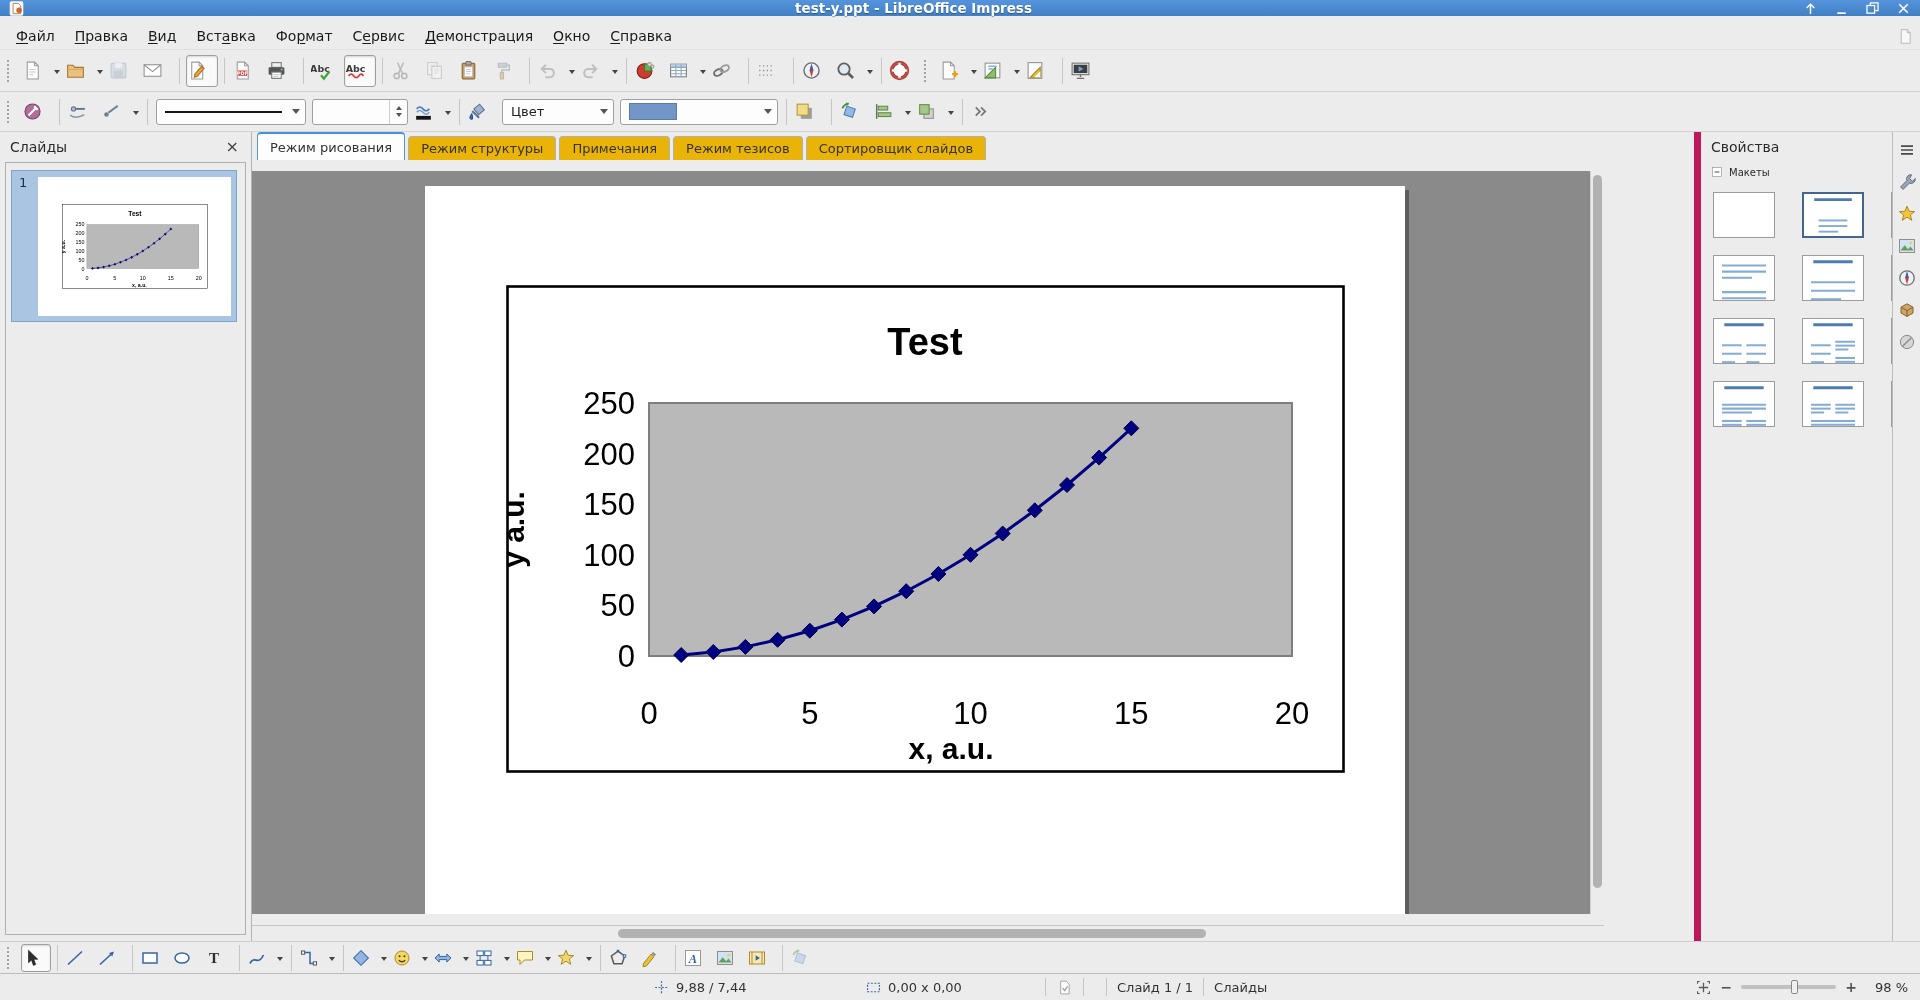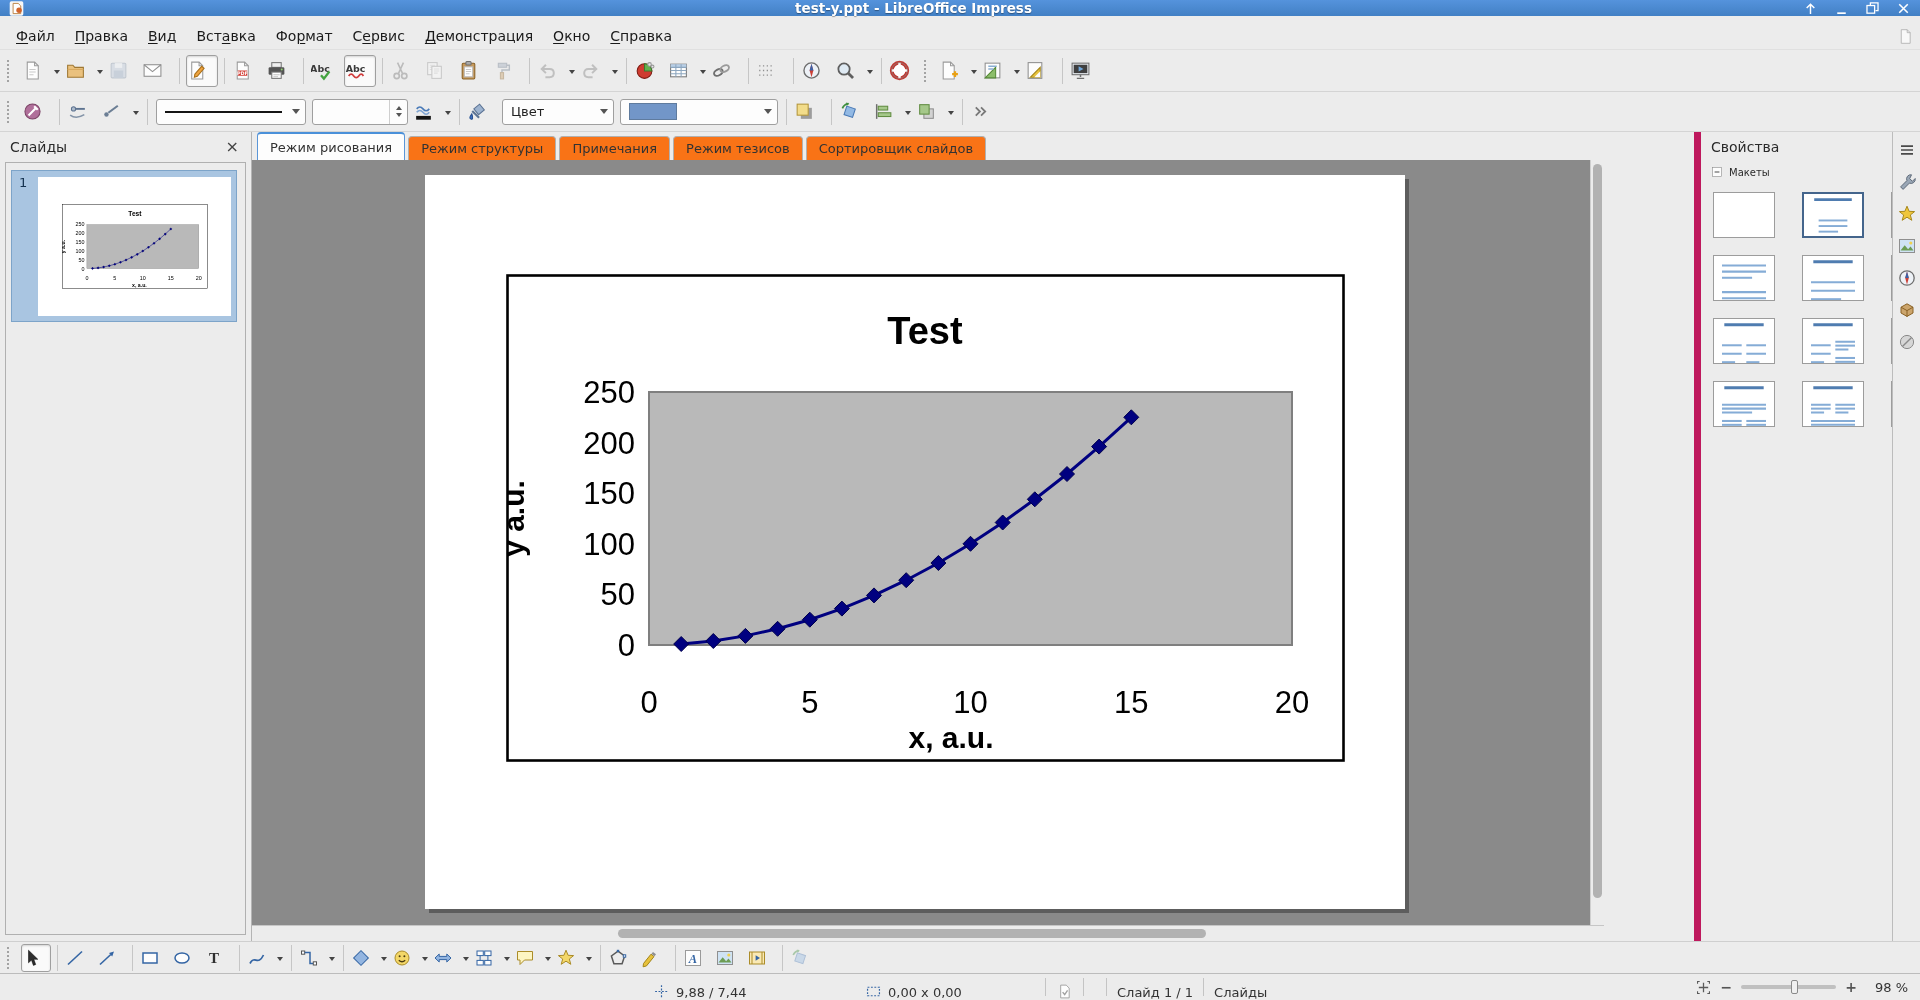--- a/index.html
+++ b/index.html
@@ -56,24 +56,24 @@
         border-right:1px solid #b4b4b4;box-sizing:border-box;display:flex;flex-direction:column;}
   .panel-head{height:30px;display:flex;align-items:center;padding:0 10px;font-size:14px;color:#2a2a2a;flex:0 0 auto;text-align:right;}
   .panel-close{margin-left:auto;font-size:16px;color:#444;line-height:1;padding:0 2px;}
   .slides-list{flex:1;margin:0 5px 6px 5px;border:1px solid #b0b0b0;background:#ececec;padding:7px 5px;}
   .slide-tile{position:relative;width:226px;height:152px;background:#a9c5e1;border:1px solid #7da4c9;box-sizing:border-box;}
   .slide-num{position:absolute;left:7px;top:4px;font-size:13px;color:#16324f;}
   .thumb-page{position:absolute;left:26px;top:6px;width:193px;height:139px;background:#fff;
               display:flex;align-items:center;justify-content:center;}
   .thumb-chart{width:146px;height:85px;}
   
-  .main{position:absolute;left:252px;top:132px;width:1352px;height:809px;display:flex;flex-direction:column;}
+  .main{position:absolute;left:252px;top:132px;width:1352px;height:809px;display:flex;flex-direction:column;gap:11px;}
   .tabs{height:28px;display:flex;align-items:flex-end;padding-left:5px;background:#ececec;}
   .tab{height:23px;padding:0 12px;display:flex;align-items:center;font-size:13px;color:#333;
-       background:#f97316;border:1px solid #b0b0b0;border-bottom:none;border-radius:4px 4px 0 0;margin-right:3px;}
+       background:#eab308;border:1px solid #b0b0b0;border-bottom:none;border-radius:4px 4px 0 0;margin-right:3px;}
   .tab.active{background:#fdfdfd;height:26px;border:1px solid #5a96d8;border-top:2px solid #4a90d9;border-bottom:none;}
   .canvas{flex:1;position:relative;background:#8a8a8a;overflow:hidden;}
   .page{position:absolute;left:173px;top:15px;width:980px;height:734px;background:#fff;
         box-shadow:4px 4px 0 rgba(0,0,0,.32);}
   .chart-frame{position:absolute;left:81px;top:99px;width:839px;height:488px;}
   .vscroll{position:absolute;right:0;top:0;bottom:0;width:14px;background:#ececec;border-left:1px solid #cfcfcf;box-sizing:border-box;}
   .vthumb{position:absolute;left:2px;top:4px;width:9px;height:96%;background:#b2b2b2;border-radius:5px;}
   .hscroll{height:16px;background:#ececec;border-top:1px solid #c6c6c6;position:relative;box-sizing:border-box;}
   .hthumb{position:absolute;left:366px;top:3px;width:588px;height:9px;background:#b2b2b2;border-radius:5px;}
   
@@ -93,21 +93,21 @@
   .strip-btn svg{display:block;}
   
   .drawbar{position:absolute;left:0;top:941px;right:0;height:32px;background:#ececec;border-top:1px solid #cfcfcf;
            box-sizing:border-box;display:flex;align-items:center;padding:0 4px;}
   .drawbar .tb-btn{width:28px;height:26px;}
   .drawbar .tb-btn .ic{width:20px;height:20px;}
   
   .statusbar{position:absolute;left:0;top:973px;right:0;height:27px;background:#ececec;border-top:1px solid #bcbcbc;
              box-sizing:border-box;display:flex;align-items:center;font-size:13px;color:#333;}
   .st-spacer{width:643px;flex:0 0 auto;}
-  .st-cell{display:flex;align-items:flex-end;gap:6px;padding:0 10px;height:100%;box-sizing:border-box;}
+  .st-cell{display:flex;align-items:center;gap:6px;padding:0 10px;height:100%;box-sizing:border-box;}
   .st-sep{width:1px;height:18px;background:#c4c4c4;}
   .st-right{margin-left:auto;display:flex;align-items:center;gap:9px;padding-right:12px;}
   .zsym{font-size:14px;font-weight:bold;color:#555;}
   .zslider{width:95px;height:4px;background:#c0c0c0;border-radius:2px;position:relative;}
   .zthumb{position:absolute;left:52%;top:-5px;width:7px;height:14px;background:#f0f0f0;border:1px solid #8a8a8a;border-radius:2px;box-sizing:border-box;}
   .zpct{min-width:42px;text-align:right;}
 </style>
 </head>
 <body>
 

